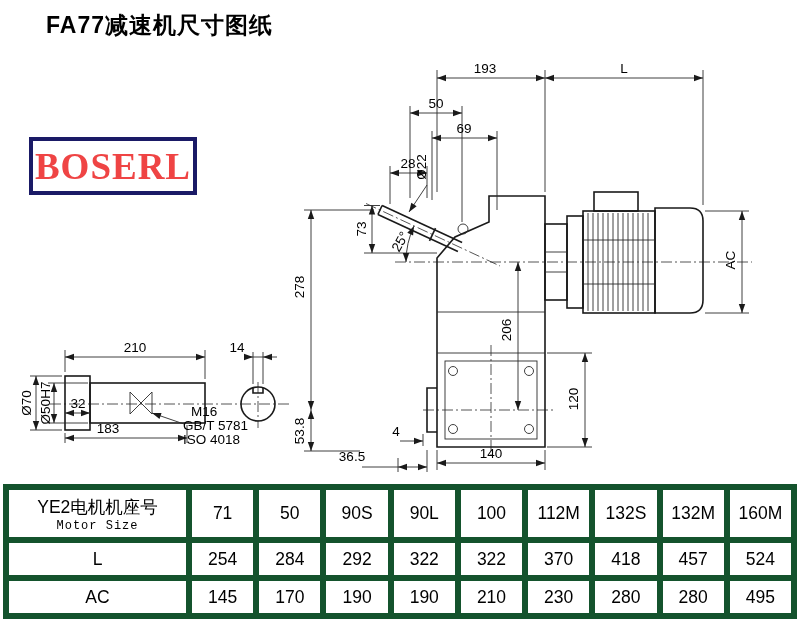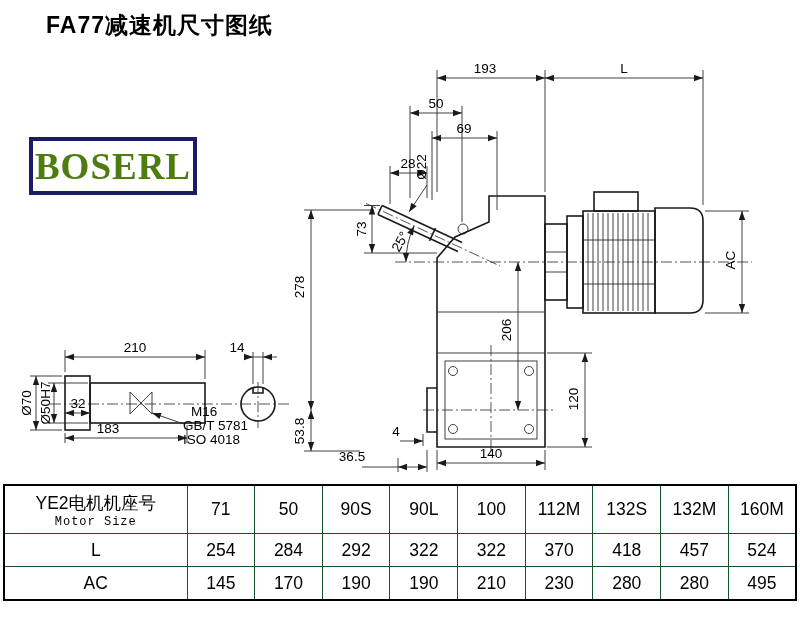--- a/index.html
+++ b/index.html
@@ -3,30 +3,30 @@
 <meta charset="utf-8">
 <style>
   html,body{margin:0;padding:0;}
   body{width:800px;height:633px;position:relative;background:#fff;overflow:hidden;
        font-family:"Liberation Sans",sans-serif;color:#000;}
   .title{position:absolute;left:46px;top:10px;margin:0;font-size:23px;font-weight:bold;
          letter-spacing:1px;font-family:"Liberation Sans",sans-serif;}
   .logo{position:absolute;left:29px;top:137px;width:160px;height:50px;border:4px solid #1a1a66;
         display:flex;align-items:center;justify-content:center;background:#fff;}
   .logo span{font-family:"Liberation Serif",serif;font-weight:bold;font-size:37px;
-             color:#4d7c0f;letter-spacing:1px;line-height:1;}
+             color:#ef4444;letter-spacing:1px;line-height:1;}
   svg.drawing{position:absolute;left:0;top:0;}
   .thick{stroke:#1a1a1a;stroke-width:1.6;fill:none;}
   .thin{stroke:#2a2a2a;stroke-width:0.9;fill:none;}
   .cl{stroke:#2a2a2a;stroke-width:0.8;fill:none;stroke-dasharray:11 3 2 3;}
   text.dim{font-size:13.5px;fill:#000;font-family:"Liberation Sans",sans-serif;text-anchor:middle;}
   text.dim.start{text-anchor:start;}
   table.spec{position:absolute;left:3px;top:484px;width:794px;border-collapse:collapse;
              table-layout:fixed;border:2px solid #000;}
-  table.spec td{border:1px solid #14532d;text-align:center;vertical-align:middle;
+  table.spec td{border:6px solid #14532d;text-align:center;vertical-align:middle;
                 font-size:17.5px;padding:0;}
   tr.hdr td{height:47px;}
   tr.data td{height:32px;}
   .mono{font-family:"Liberation Mono",monospace;font-size:12px;letter-spacing:1px;}
   col.c0{width:183px;}
 </style>
 </head>
 <body>
 
 <h1 class="title">FA77减速机尺寸图纸</h1>

